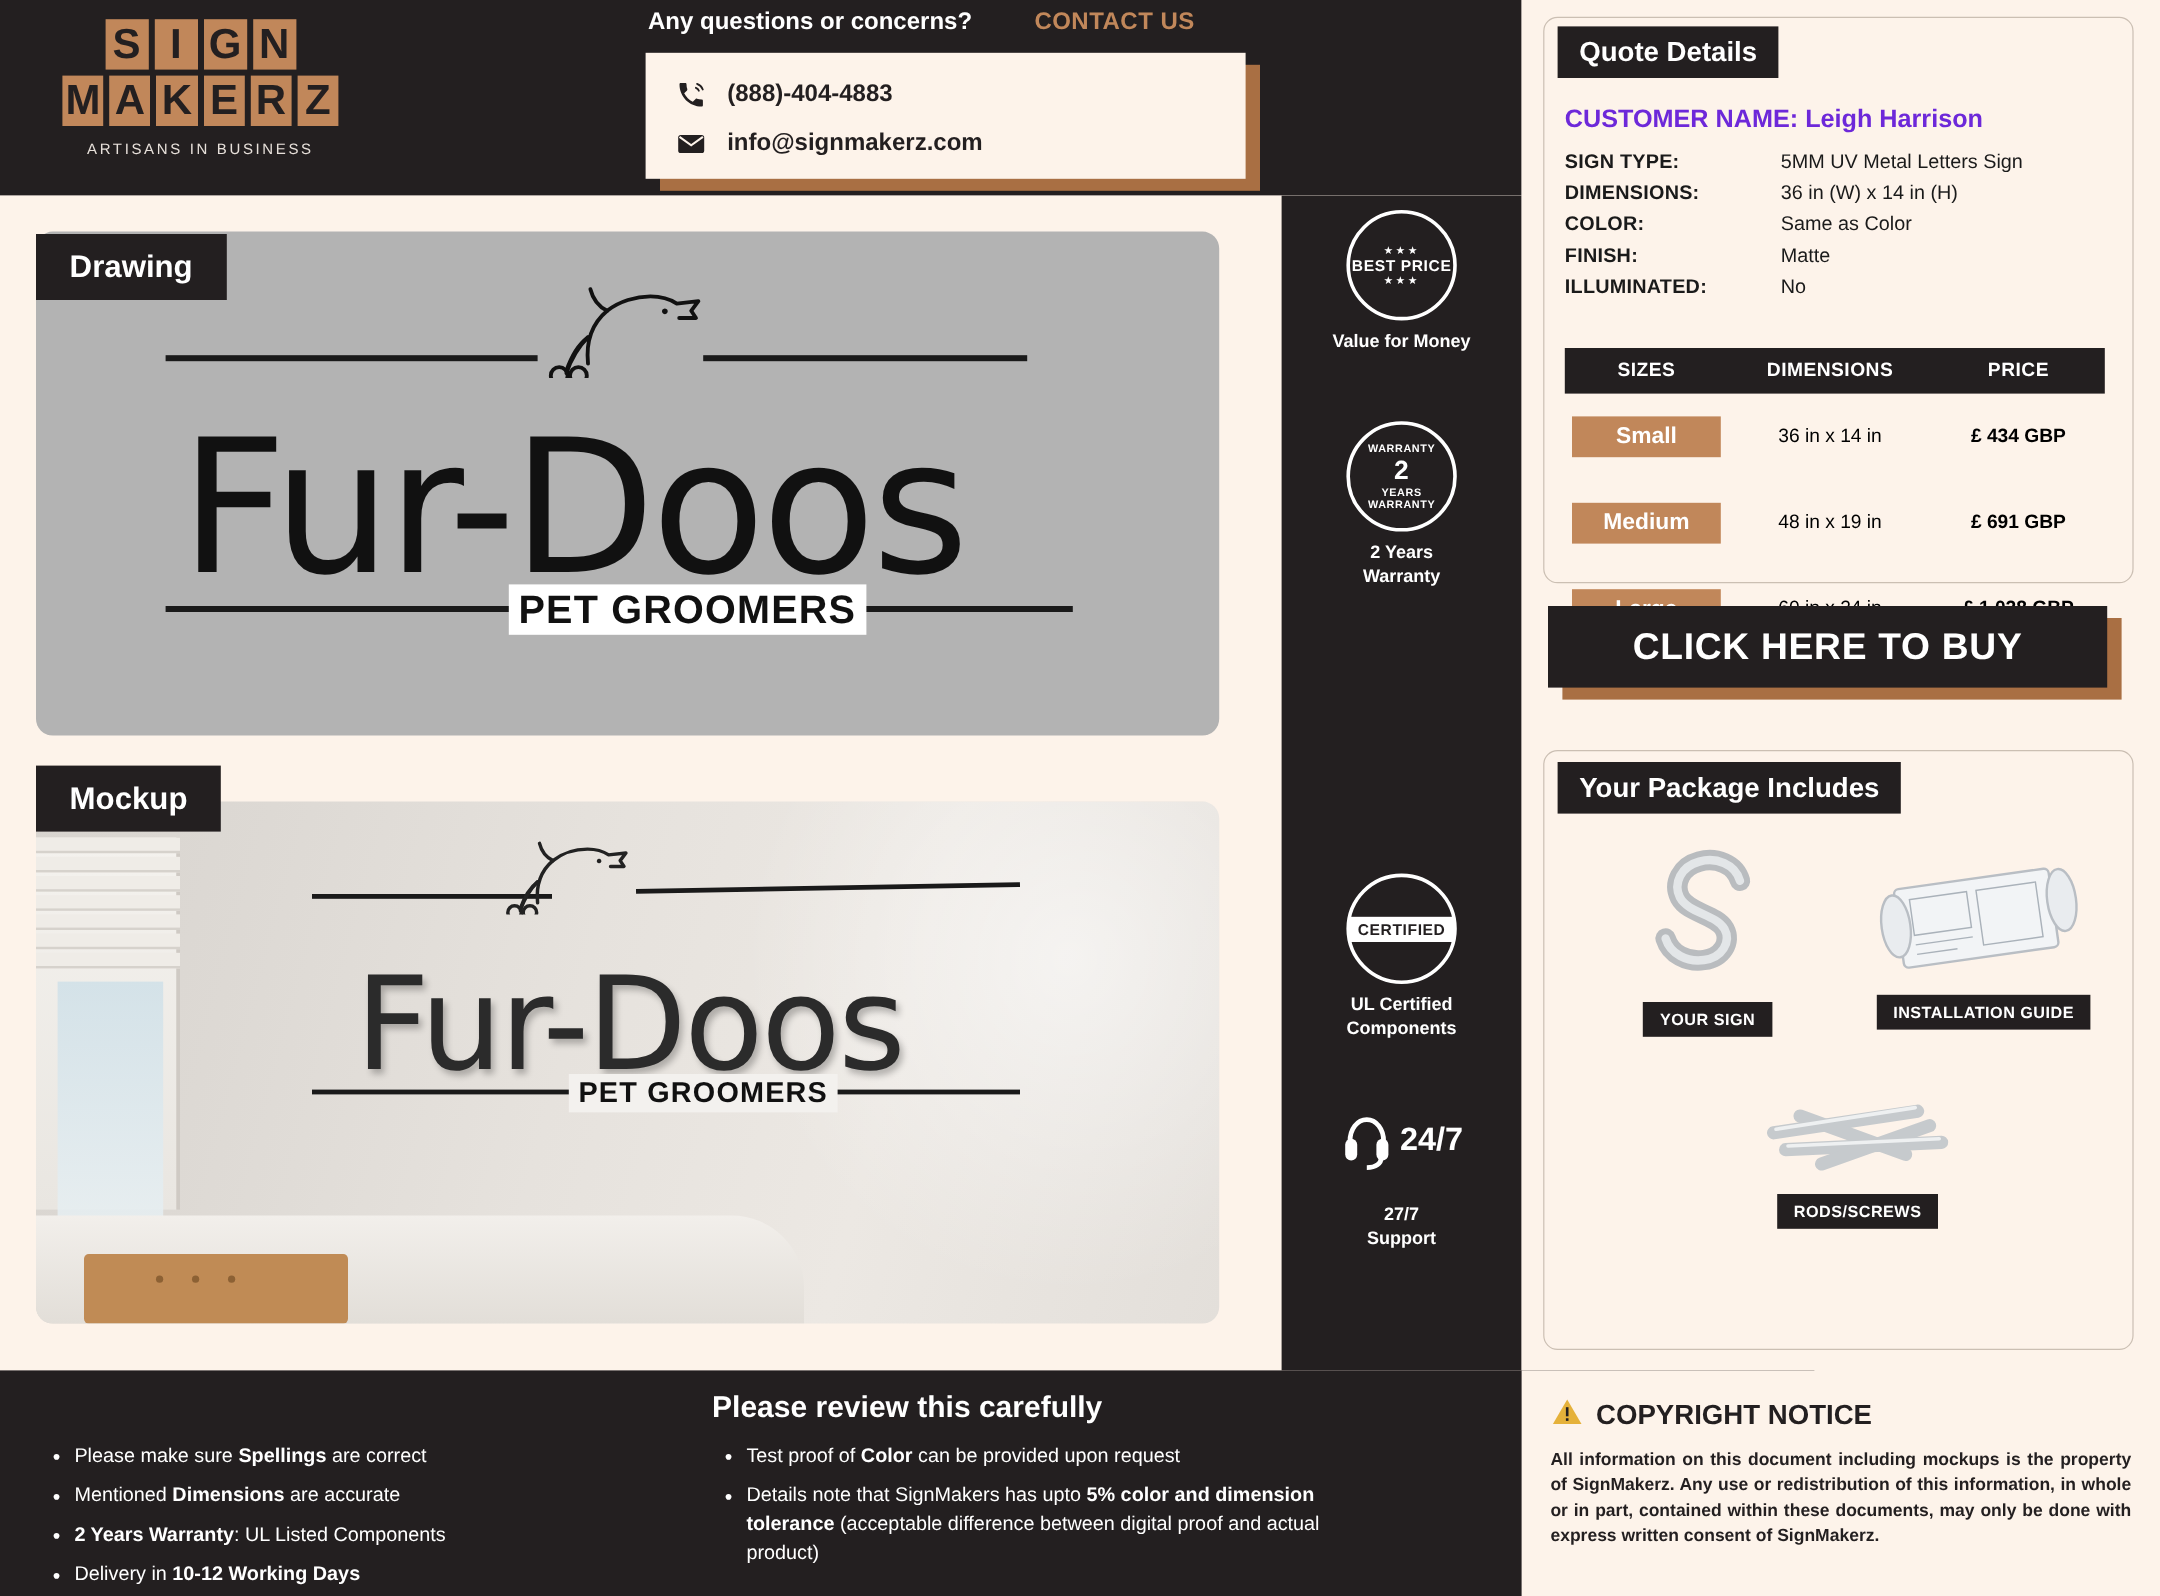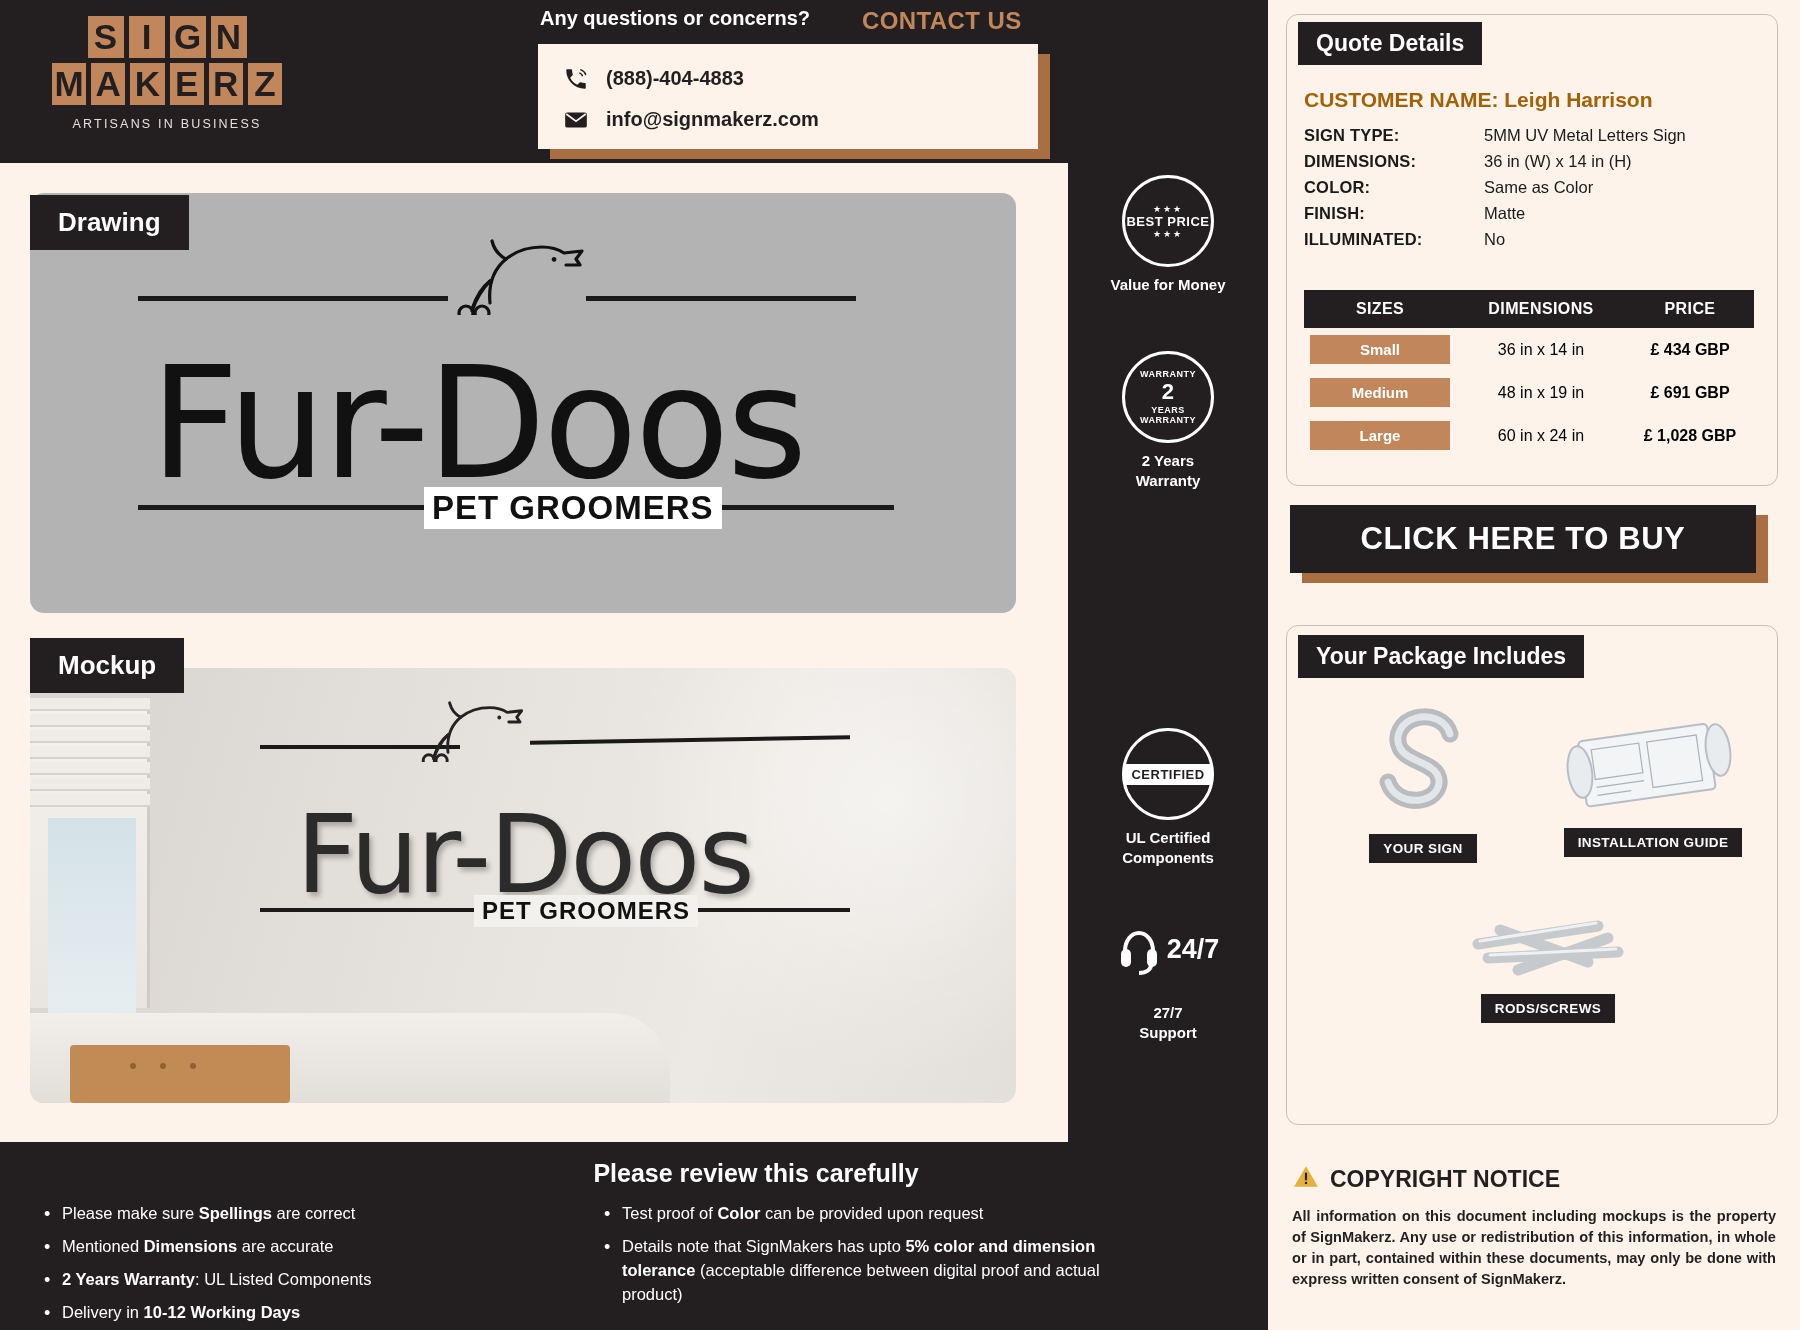--- a/index.html
+++ b/index.html
@@ -29,21 +29,21 @@
   }
   .logo-tag {
     margin-top: 12px; color: #e7e0da; font-size: 12.5px; letter-spacing: 2.2px;
   }
   .hdr-q {
     position: absolute; left: 540px; top: 7px;
     color: #ffffff; font-size: 20px; font-weight: 700;
   }
   .hdr-contact {
     position: absolute; left: 862px; top: 7px;
-    color: #c1875a; font-size: 24px; font-weight: 700; letter-spacing: .4px;
+    color: #c1875a; font-size: 20px; font-weight: 700; letter-spacing: .4px;
   }
   .contact-shadow {
     position: absolute; left: 550px; top: 54px; width: 500px; height: 105px;
     background: #a96f43;
   }
   .contact-box {
     position: absolute; left: 538px; top: 44px; width: 500px; height: 105px;
     background: #fdf3ea; padding: 14px 24px;
   }
   .contact-row { display: flex; align-items: center; gap: 16px; height: 41px; }
@@ -146,43 +146,43 @@
     border-radius: 12px;
   }
   .card-title {
     position: absolute; background: #231f20; color: #fff;
     font-size: 23px; font-weight: 700; padding: 8px 18px;
   }
   .qd-card { left: 18px; top: 14px; width: 492px; height: 472px; }
   .qd-title { left: 30px; top: 22px; }
   .cust {
     position: absolute; left: 36px; top: 88px;
-    font-size: 21px; font-weight: 700; color: #a16207;
+    font-size: 21px; font-weight: 700; color: #6d28d9;
   }
   .spec {
     position: absolute; left: 36px; top: 126px; width: 440px;
     font-size: 16.5px; color: #1a1a1a;
   }
   .spec-row { display: flex; height: 26px; align-items: baseline; }
   .spec-row .k { width: 180px; font-weight: 700; letter-spacing: .2px; }
   .spec-row .v { font-weight: 400; }
 
   table.sizes {
     position: absolute; left: 36px; top: 290px; width: 450px;
     border-collapse: collapse; font-size: 16px;
   }
   table.sizes th {
     background: #231f20; color: #fff; font-size: 16px; font-weight: 700;
     padding: 10px 6px; letter-spacing: .4px;
   }
   table.sizes td { padding: 7px 6px; text-align: center; font-weight: 700; }
   table.sizes td.sz { width: 130px; }
   .pill {
-    background: #c1875a; color: #fff; font-size: 15px; font-weight: 700;
-    display: block; padding: 6px 0; width: 140px; margin: 0 auto;
+    background: #c1875a; color: #fff; font-size: 19px; font-weight: 700;
+    display: block; padding: 6px 0; width: 124px; margin: 12px auto;
   }
   table.sizes td.dim { font-weight: 400; font-size: 16px; width: 170px; }
 
   .buy-shadow {
     position: absolute; left: 1302px; top: 515px; width: 466px; height: 68px;
     background: #a96f43;
   }
   .buy-btn {
     position: absolute; left: 1290px; top: 505px; width: 466px; height: 68px;
     background: #231f20; color: #fff; font-size: 31px; font-weight: 700;

